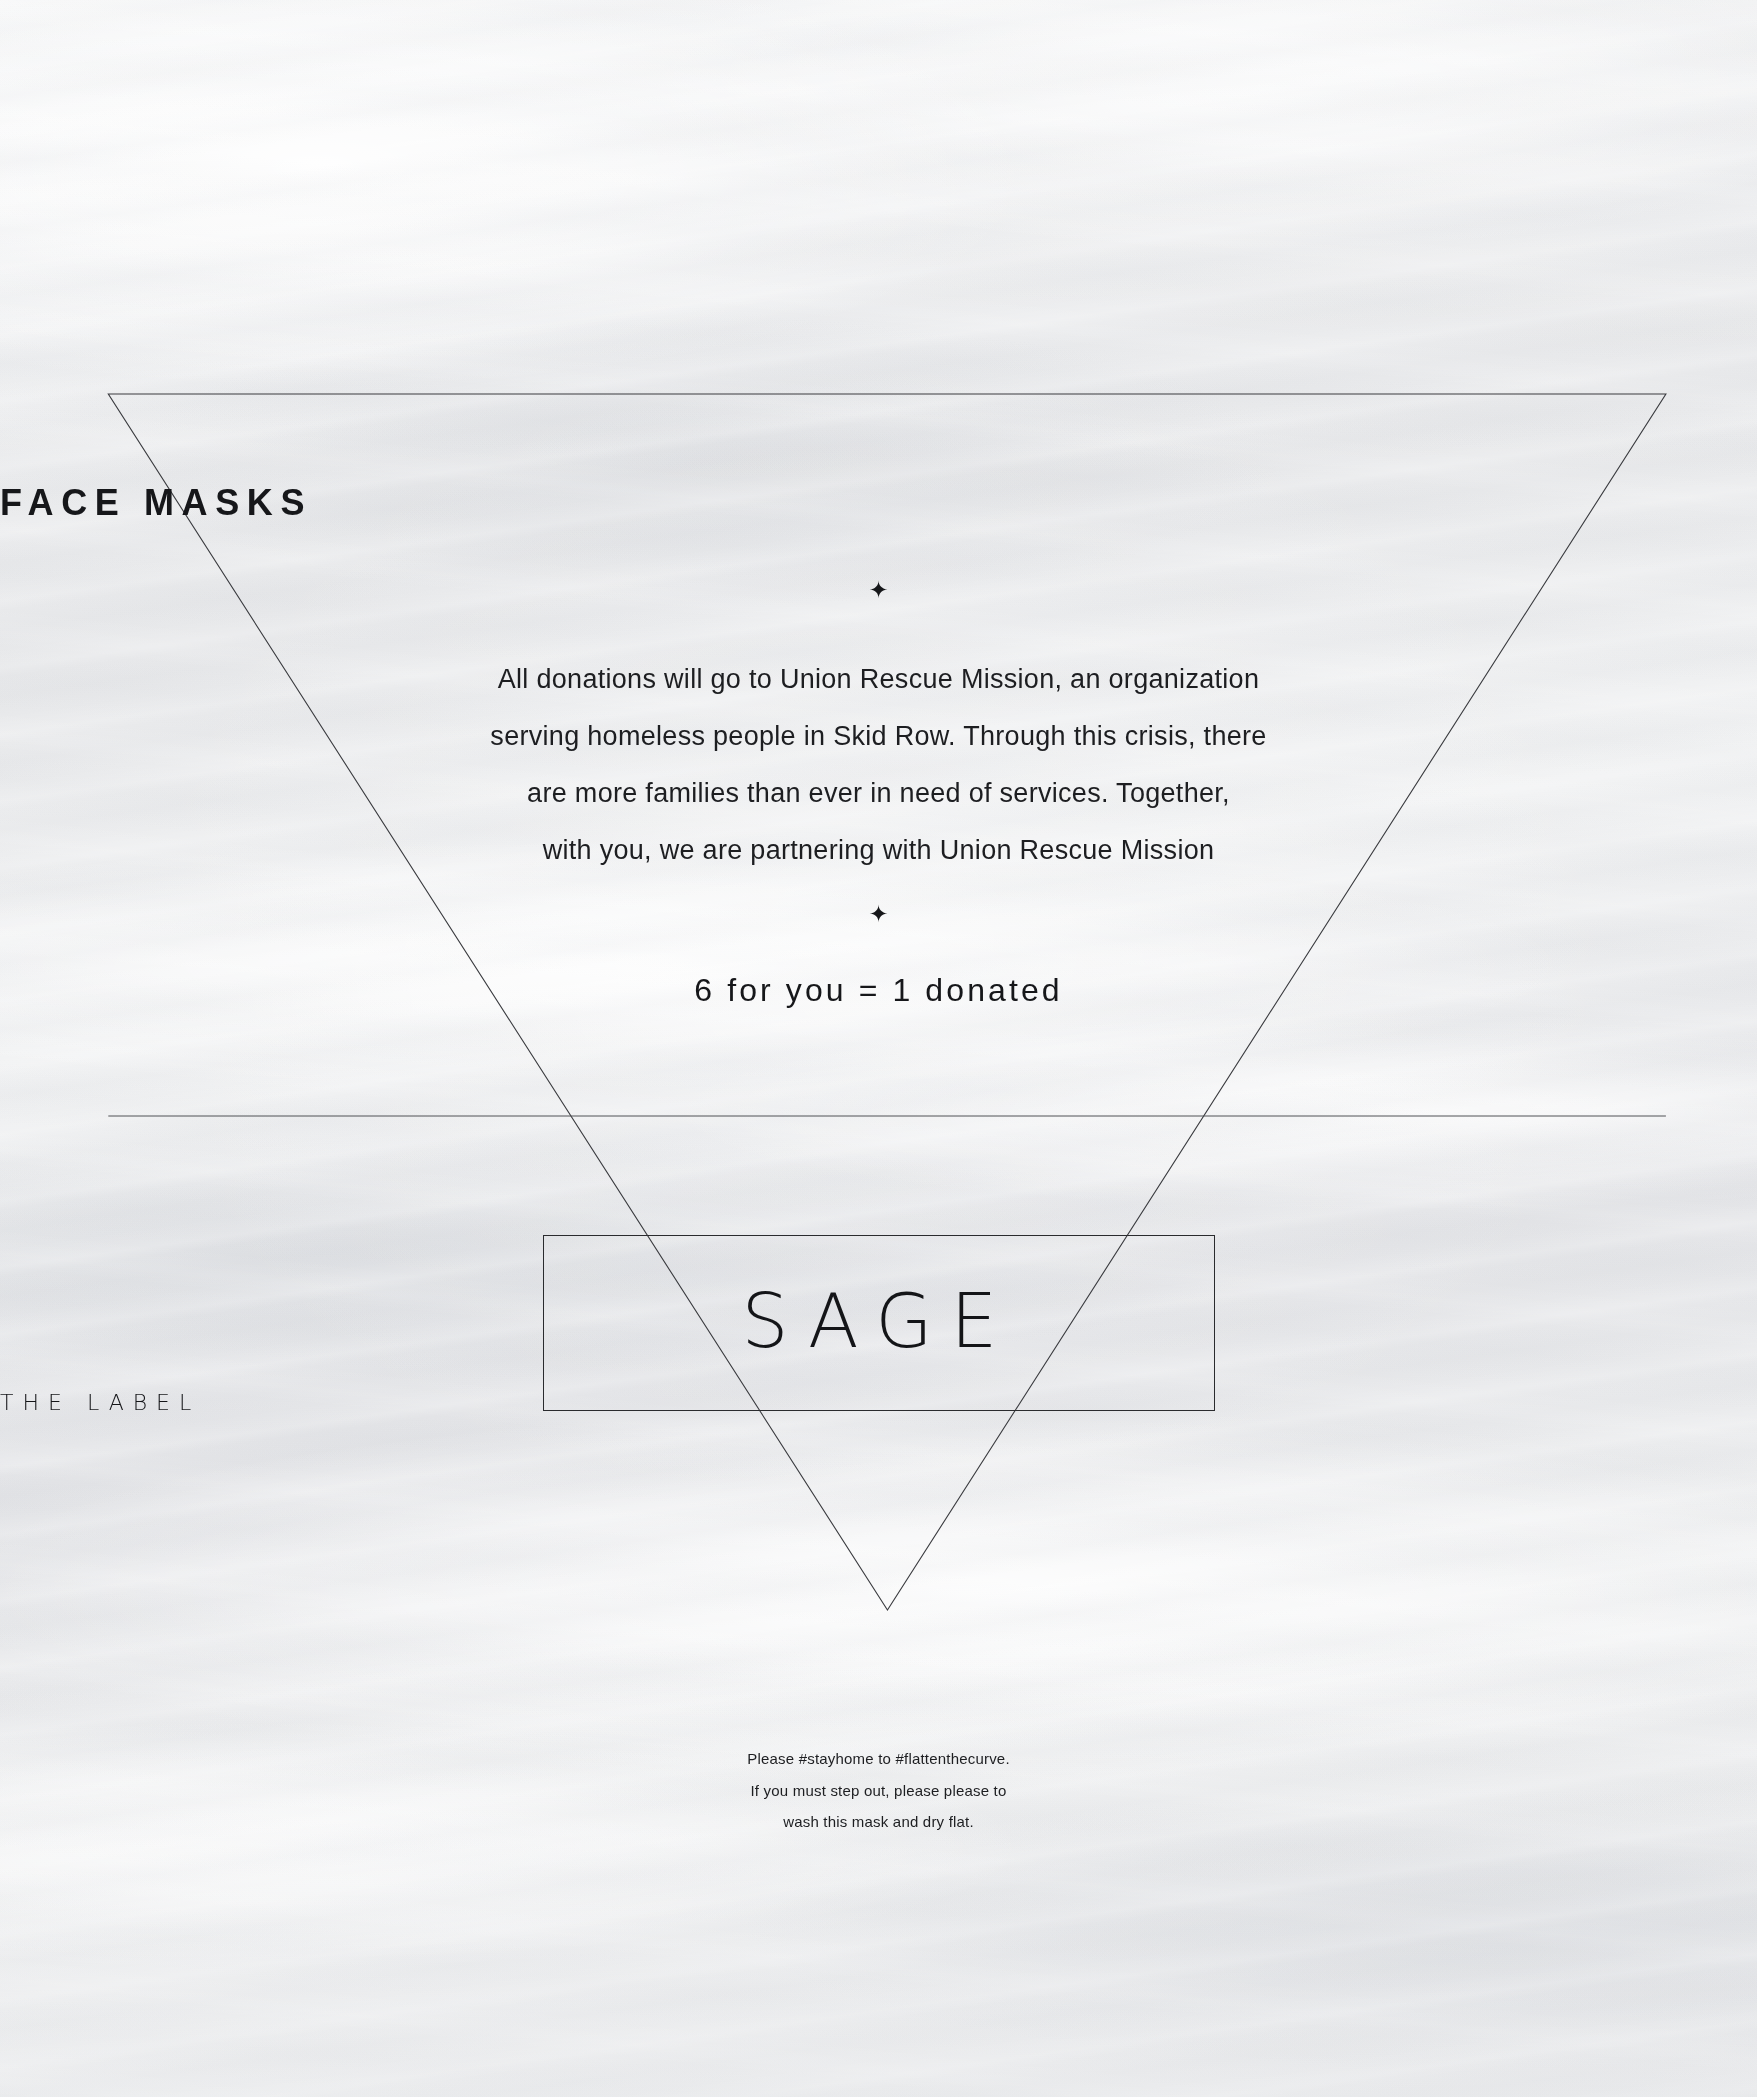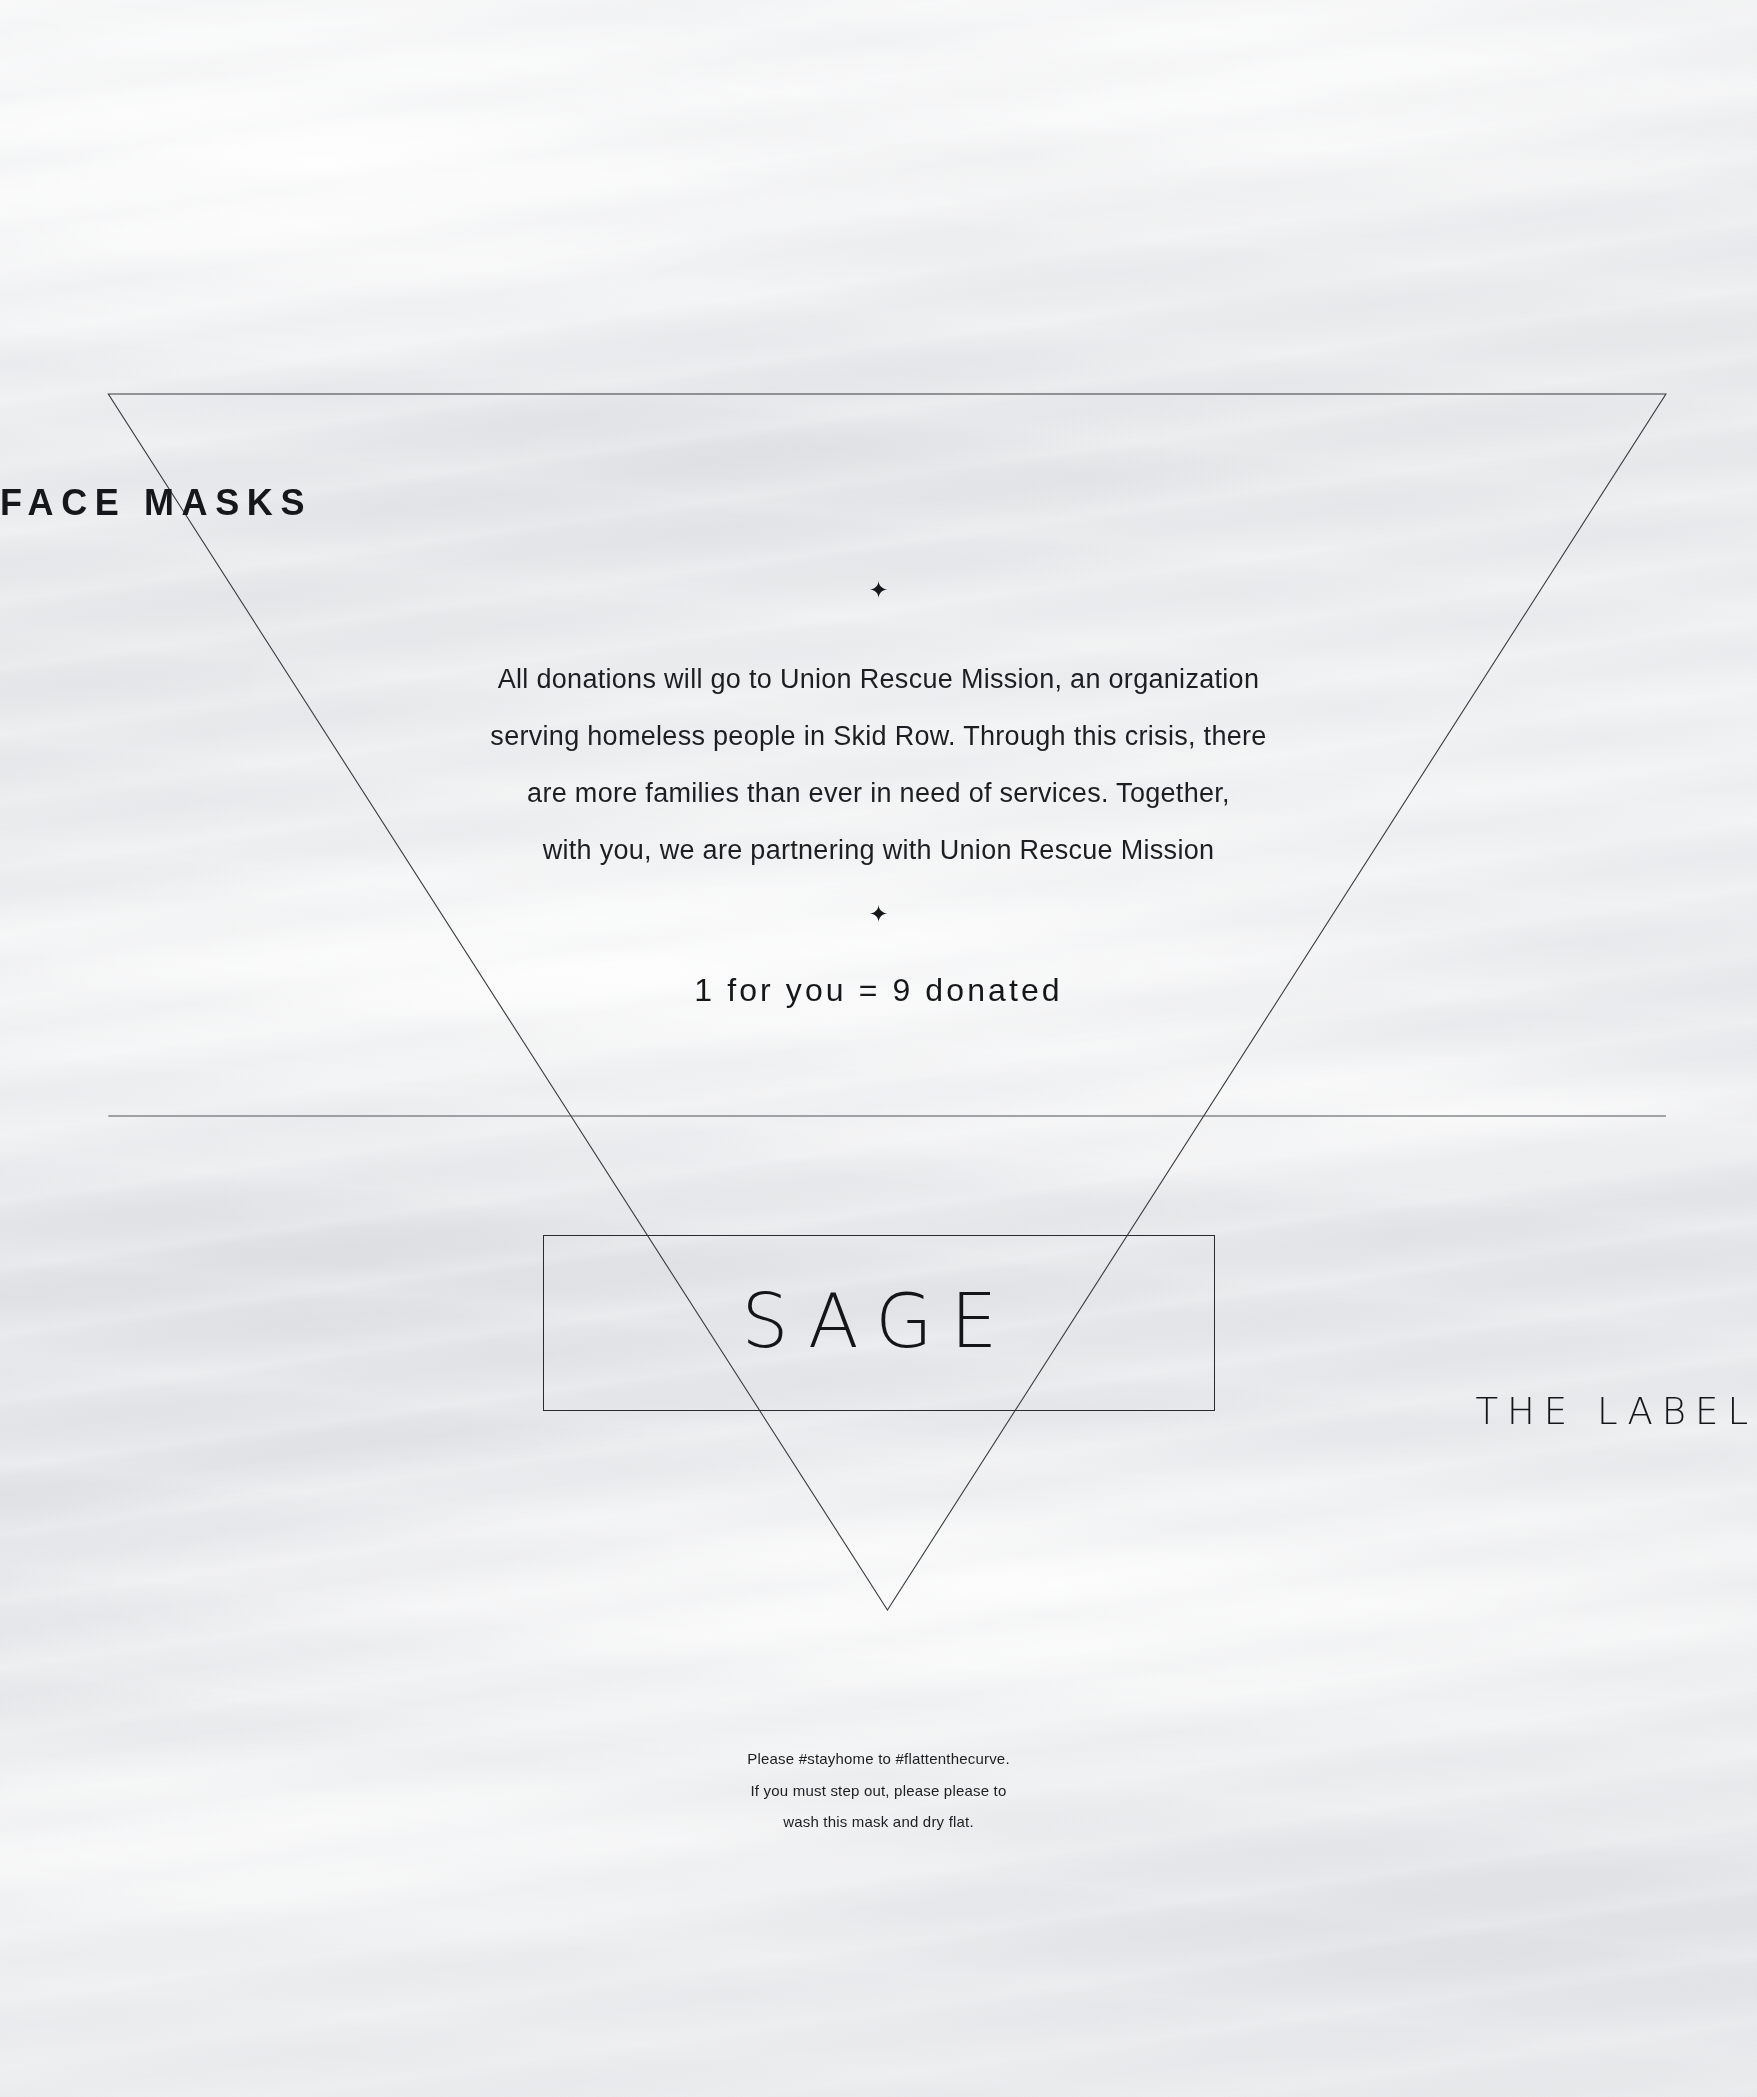--- a/index.html
+++ b/index.html
@@ -161,22 +161,22 @@
     letter-spacing: 18px;
     font-weight: 300;
     color: #141518;
     font-family: "DejaVu Sans", sans-serif;
   }
   .brand-sub {
     position: absolute;
     top: 1390px;
     left: 0;
     width: 100%;
-    text-align: right;
-    font-size: 37px;
+    text-align: left;
+    font-size: 22px;
     letter-spacing: 9px;
     font-weight: 300;
     color: #141518;
     font-family: "DejaVu Sans", sans-serif;
   }
 
   .footer {
     position: absolute;
     top: 1743px;
     left: 50%;
@@ -216,21 +216,21 @@
 
     <div class="paragraph">
       <div>All donations will go to Union Rescue Mission, an organization</div>
       <div>serving homeless people in Skid Row. Through this crisis, there</div>
       <div>are more families than ever in need of services. Together,</div>
       <div>with you, we are partnering with Union Rescue Mission</div>
     </div>
 
     <div class="diamond diamond-mid">✦</div>
 
-    <div class="tagline">1 for you = 9 donated</div>
+    <div class="tagline">6 for you = 1 donated</div>
 
     <div class="brand-box"></div>
     <div class="brand-name">SAGE</div>
     <div class="brand-sub">THE LABEL</div>
 
     <div class="footer">
       <div class="nowrap">Please #stayhome to #flattenthecurve.</div>
       <div class="nowrap">If you must step out, please please to</div>
       <div class="nowrap">wash this mask and dry flat.</div>
     </div>

